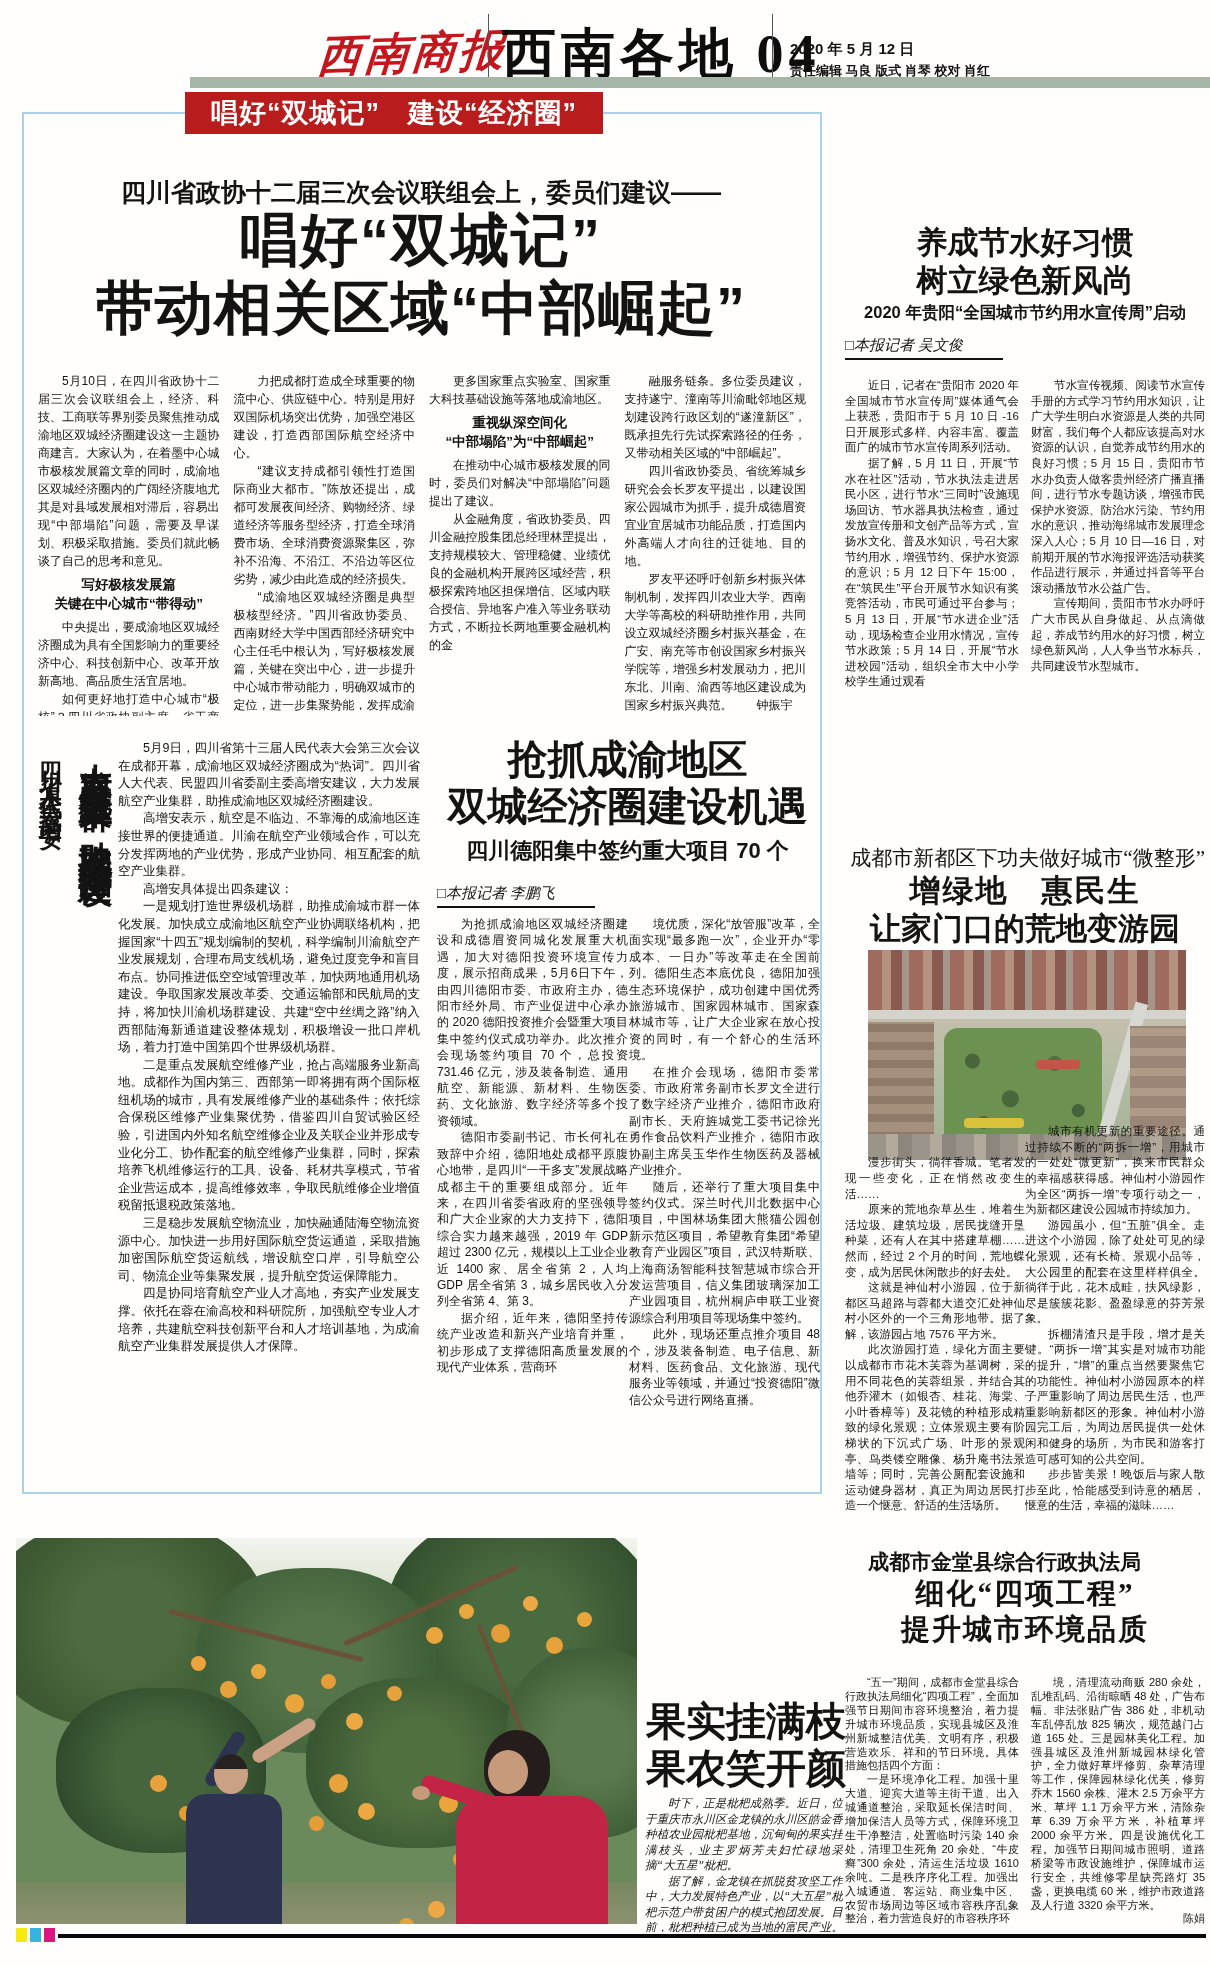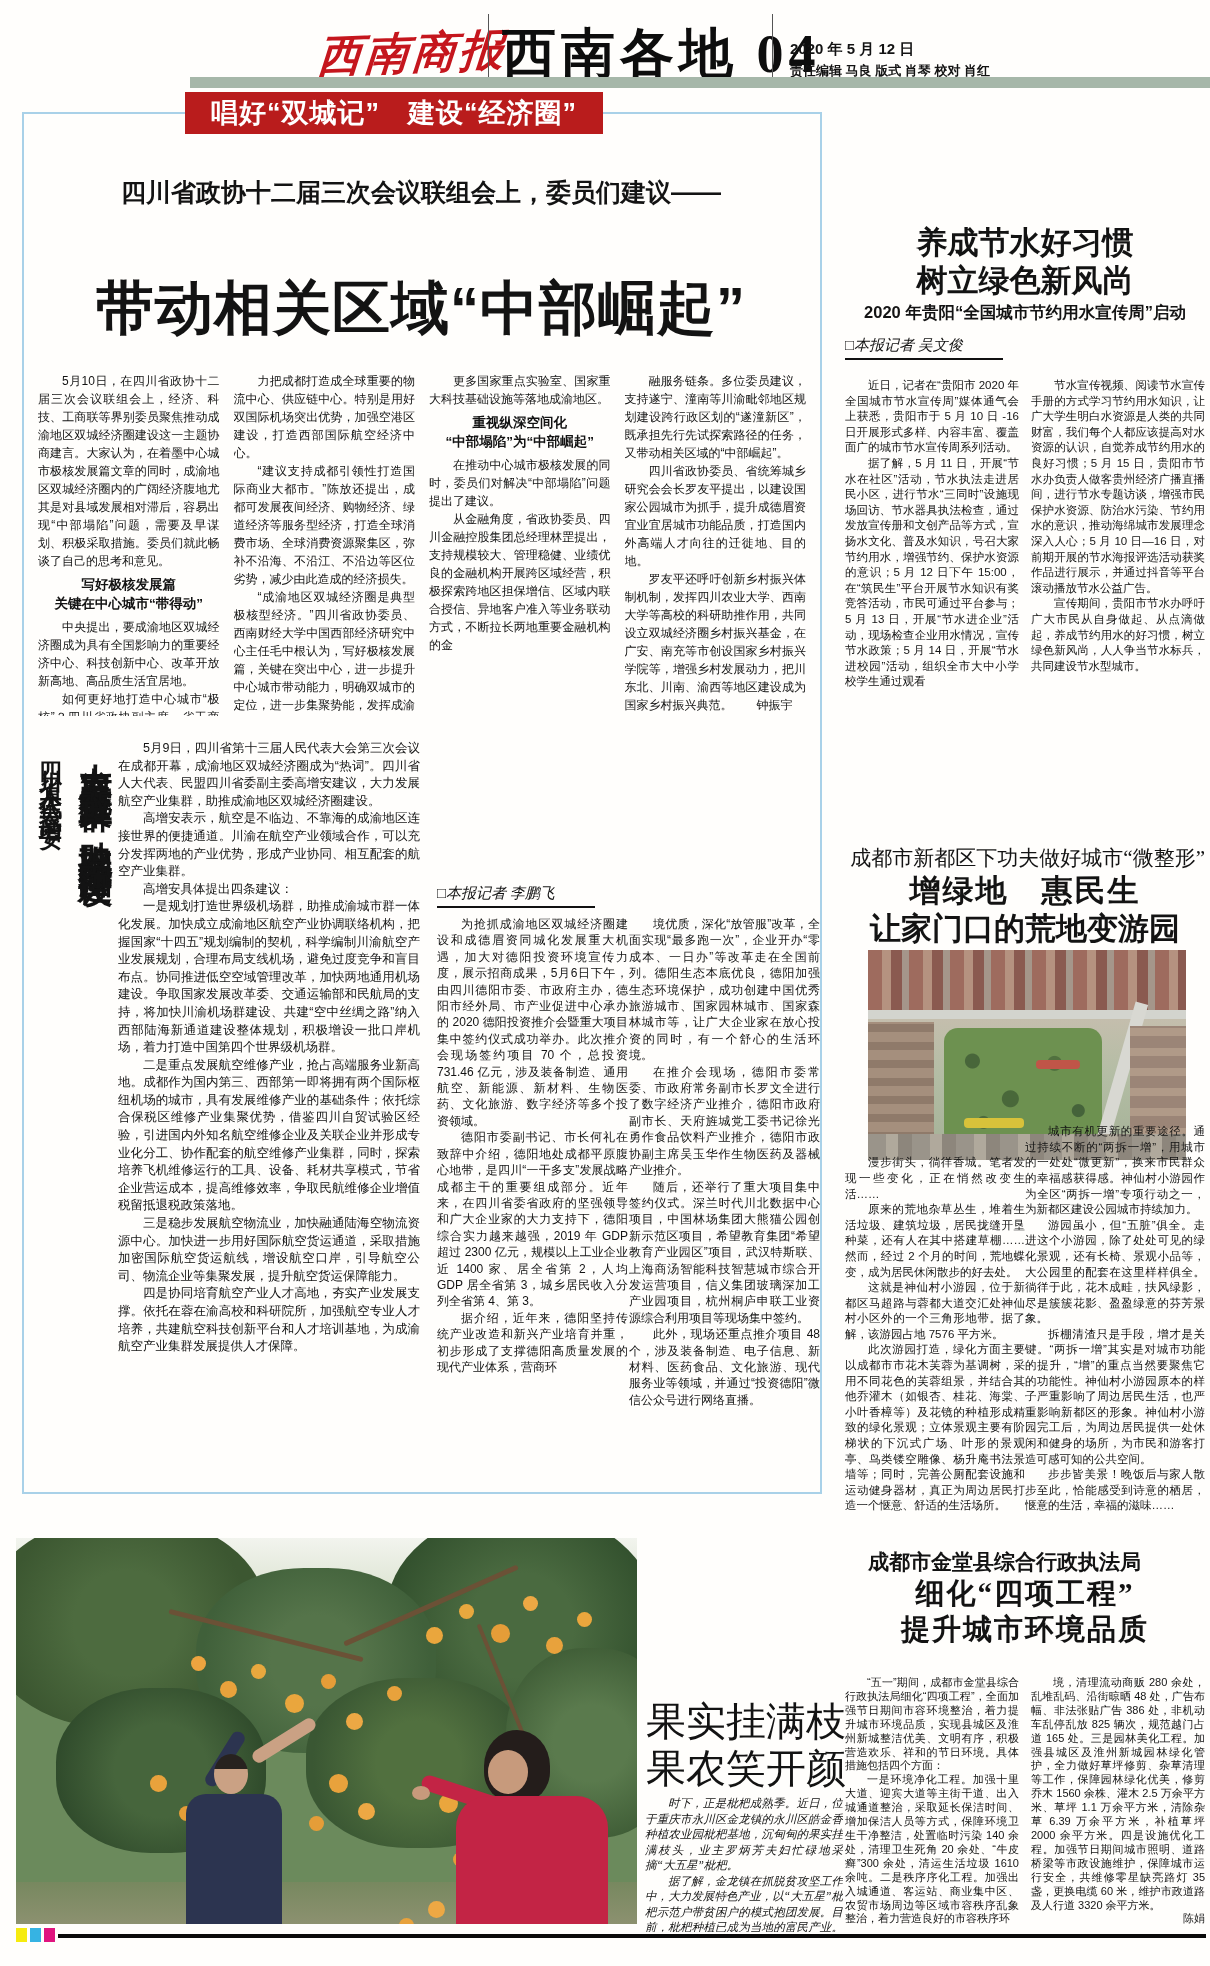--- a/index.html
+++ b/index.html
@@ -75,21 +75,21 @@
              font-family:"Liberation Serif","DejaVu Serif",serif;}
   .jt-h1{left:845px;top:1574px;width:360px;text-align:center;font-size:29px;font-weight:900;
          font-family:"Liberation Serif","DejaVu Serif",serif;letter-spacing:2px;}
   .jt-h2{left:845px;top:1610px;width:360px;text-align:center;font-size:29px;font-weight:900;
          font-family:"Liberation Serif","DejaVu Serif",serif;letter-spacing:2px;}
   .jt-cols{left:845px;top:1676px;width:360px;height:262px;display:flex;gap:12px;}
   .jt-cols .col{flex:1;overflow:hidden;font-size:11px;line-height:13.9px;}
 
   
   .lq-photo{left:16px;top:1538px;width:621px;height:386px;overflow:hidden;background:#6b8a5c;}
-  .lq-h{left:646px;top:1698px;width:200px;font-size:40px;font-weight:400;line-height:47px;
+  .lq-h{left:646px;top:1698px;width:200px;font-size:40px;font-weight:700;line-height:47px;
         font-family:"Liberation Serif","DejaVu Serif",serif;}
   .lq-caption{left:645px;top:1796px;width:198px;height:136px;overflow:hidden;
               font-family:"Liberation Serif","DejaVu Serif",serif;font-style:italic;
               font-size:11.5px;line-height:15.5px;}
   .reg{top:1928px;width:11px;height:14px;}
   .reg-y{left:16px;background:#f6eb0e;} .reg-c{left:30px;background:#36b3e3;} .reg-m{left:44px;background:#e0147f;}
   .bottom-rule{left:58px;top:1934px;width:1148px;height:4px;background:#0a0a0a;}
 
   
   .a-base{inset:0;background:linear-gradient(180deg,#b4ab9d 0%,#c6beae 30%,#b3bda4 60%,#a4b096 100%);}
@@ -156,20 +156,21 @@
   <div class="abs mast-divider d1"></div>
   <div class="abs section-title serif">西南各地 04</div>
   <div class="abs mast-divider d2"></div>
   <div class="abs mast-date">2020 年 5 月 12 日</div>
   <div class="abs mast-staff">责任编辑 马良 版式 肖琴 校对 肖红</div>
   <div class="abs green-bar"></div>
 
   <div class="abs lead-box"></div>
   <div class="abs banner">唱好“双城记”　建设“经济圈”</div>
   <div class="abs lead-kicker">四川省政协十二届三次会议联组会上，委员们建议——</div>
+  <div class="abs lead-h1">唱好“双城记”</div>
   <div class="abs lead-h2">带动相关区域“中部崛起”</div>
   <div class="abs lead-cols">
     <div class="col">
         <div class="bp">5月10日，在四川省政协十二届三次会议联组会上，经济、科技、工商联等界别委员聚焦推动成渝地区双城经济圈建设这一主题协商建言。大家认为，在着墨中心城市极核发展篇文章的同时，成渝地区双城经济圈内的广阔经济腹地尤其是对县域发展相对滞后，容易出现“中部塌陷”问题，需要及早谋划、积极采取措施。委员们就此畅谈了自己的思考和意见。</div>
         <div class="bh">写好极核发展篇
 关键在中心城市“带得动”</div>
         <div class="bp">中央提出，要成渝地区双城经济圈成为具有全国影响力的重要经济中心、科技创新中心、改革开放新高地、高品质生活宜居地。</div>
         <div class="bp">如何更好地打造中心城市“极核”？四川省政协副主席、省工商联主席陈放建议，进一步增强产业承载能力，大力提升高品质生活宜居地建设水平，着</div>
       </div>
     <div class="col">
@@ -196,20 +197,25 @@
   <div class="abs avi-body">
       <div class="bp">5月9日，四川省第十三届人民代表大会第三次会议在成都开幕，成渝地区双城经济圈成为“热词”。四川省人大代表、民盟四川省委副主委高增安建议，大力发展航空产业集群，助推成渝地区双城经济圈建设。</div>
       <div class="bp">高增安表示，航空是不临边、不靠海的成渝地区连接世界的便捷通道。川渝在航空产业领域合作，可以充分发挥两地的产业优势，形成产业协同、相互配套的航空产业集群。</div>
       <div class="bp">高增安具体提出四条建议：</div>
       <div class="bp">一是规划打造世界级机场群，助推成渝城市群一体化发展。加快成立成渝地区航空产业协调联络机构，把握国家“十四五”规划编制的契机，科学编制川渝航空产业发展规划，合理布局支线机场，避免过度竞争和盲目布点。协同推进低空空域管理改革，加快两地通用机场建设。争取国家发展改革委、交通运输部和民航局的支持，将加快川渝机场群建设、共建“空中丝绸之路”纳入西部陆海新通道建设整体规划，积极增设一批口岸机场，着力打造中国第四个世界级机场群。</div>
       <div class="bp">二是重点发展航空维修产业，抢占高端服务业新高地。成都作为国内第三、西部第一即将拥有两个国际枢纽机场的城市，具有发展维修产业的基础条件；依托综合保税区维修产业集聚优势，借鉴四川自贸试验区经验，引进国内外知名航空维修企业及关联企业并形成专业化分工、协作配套的航空维修产业集群，同时，探索培养飞机维修运行的工具、设备、耗材共享模式，节省企业营运成本，提高维修效率，争取民航维修企业增值税留抵退税政策落地。</div>
       <div class="bp">三是稳步发展航空物流业，加快融通陆海空物流资源中心。加快进一步用好国际航空货运通道，采取措施加密国际航空货运航线，增设航空口岸，引导航空公司、物流企业等集聚发展，提升航空货运保障能力。</div>
       <div class="bp">四是协同培育航空产业人才高地，夯实产业发展支撑。依托在蓉在渝高校和科研院所，加强航空专业人才培养，共建航空科技创新平台和人才培训基地，为成渝航空产业集群发展提供人才保障。</div>
     </div>
 
+  <div class="abs dy-h">
+    <div class="dy-h1">抢抓成渝地区</div>
+    <div class="dy-h2">双城经济圈建设机遇</div>
+    <div class="dy-h3">四川德阳集中签约重大项目 70 个</div>
+  </div>
   <div class="abs dy-byline">
     <span class="byline">□本报记者 李鹏飞</span>
   </div>
   <div class="abs dy-cols">
     <div class="col">
         <div class="bp">为抢抓成渝地区双城经济圈建设和成德眉资同城化发展重大机遇，加大对德阳投资环境宣传力度，展示招商成果，5月6日下午，由四川德阳市委、市政府主办，德阳市经外局、市产业促进中心承办的 2020 德阳投资推介会暨重大项目集中签约仪式成功举办。此次推介会现场签约项目 70 个，总投资 731.46 亿元，涉及装备制造、通用航空、新能源、新材料、生物医药、文化旅游、数字经济等多个投资领域。</div>
         <div class="bp">德阳市委副书记、市长何礼在致辞中介绍，德阳地处成都平原腹心地带，是四川“一干多支”发展战略成都主干的重要组成部分。近年来，在四川省委省政府的坚强领导和广大企业家的大力支持下，德阳综合实力越来越强，2019 年 GDP 超过 2300 亿元，规模以上工业企业近 1400 家、居全省第 2，人均 GDP 居全省第 3，城乡居民收入分列全省第 4、第 3。</div>
         <div class="bp">据介绍，近年来，德阳坚持传统产业改造和新兴产业培育并重，初步形成了支撑德阳高质量发展的现代产业体系，营商环</div>
       </div>
     <div class="col">

